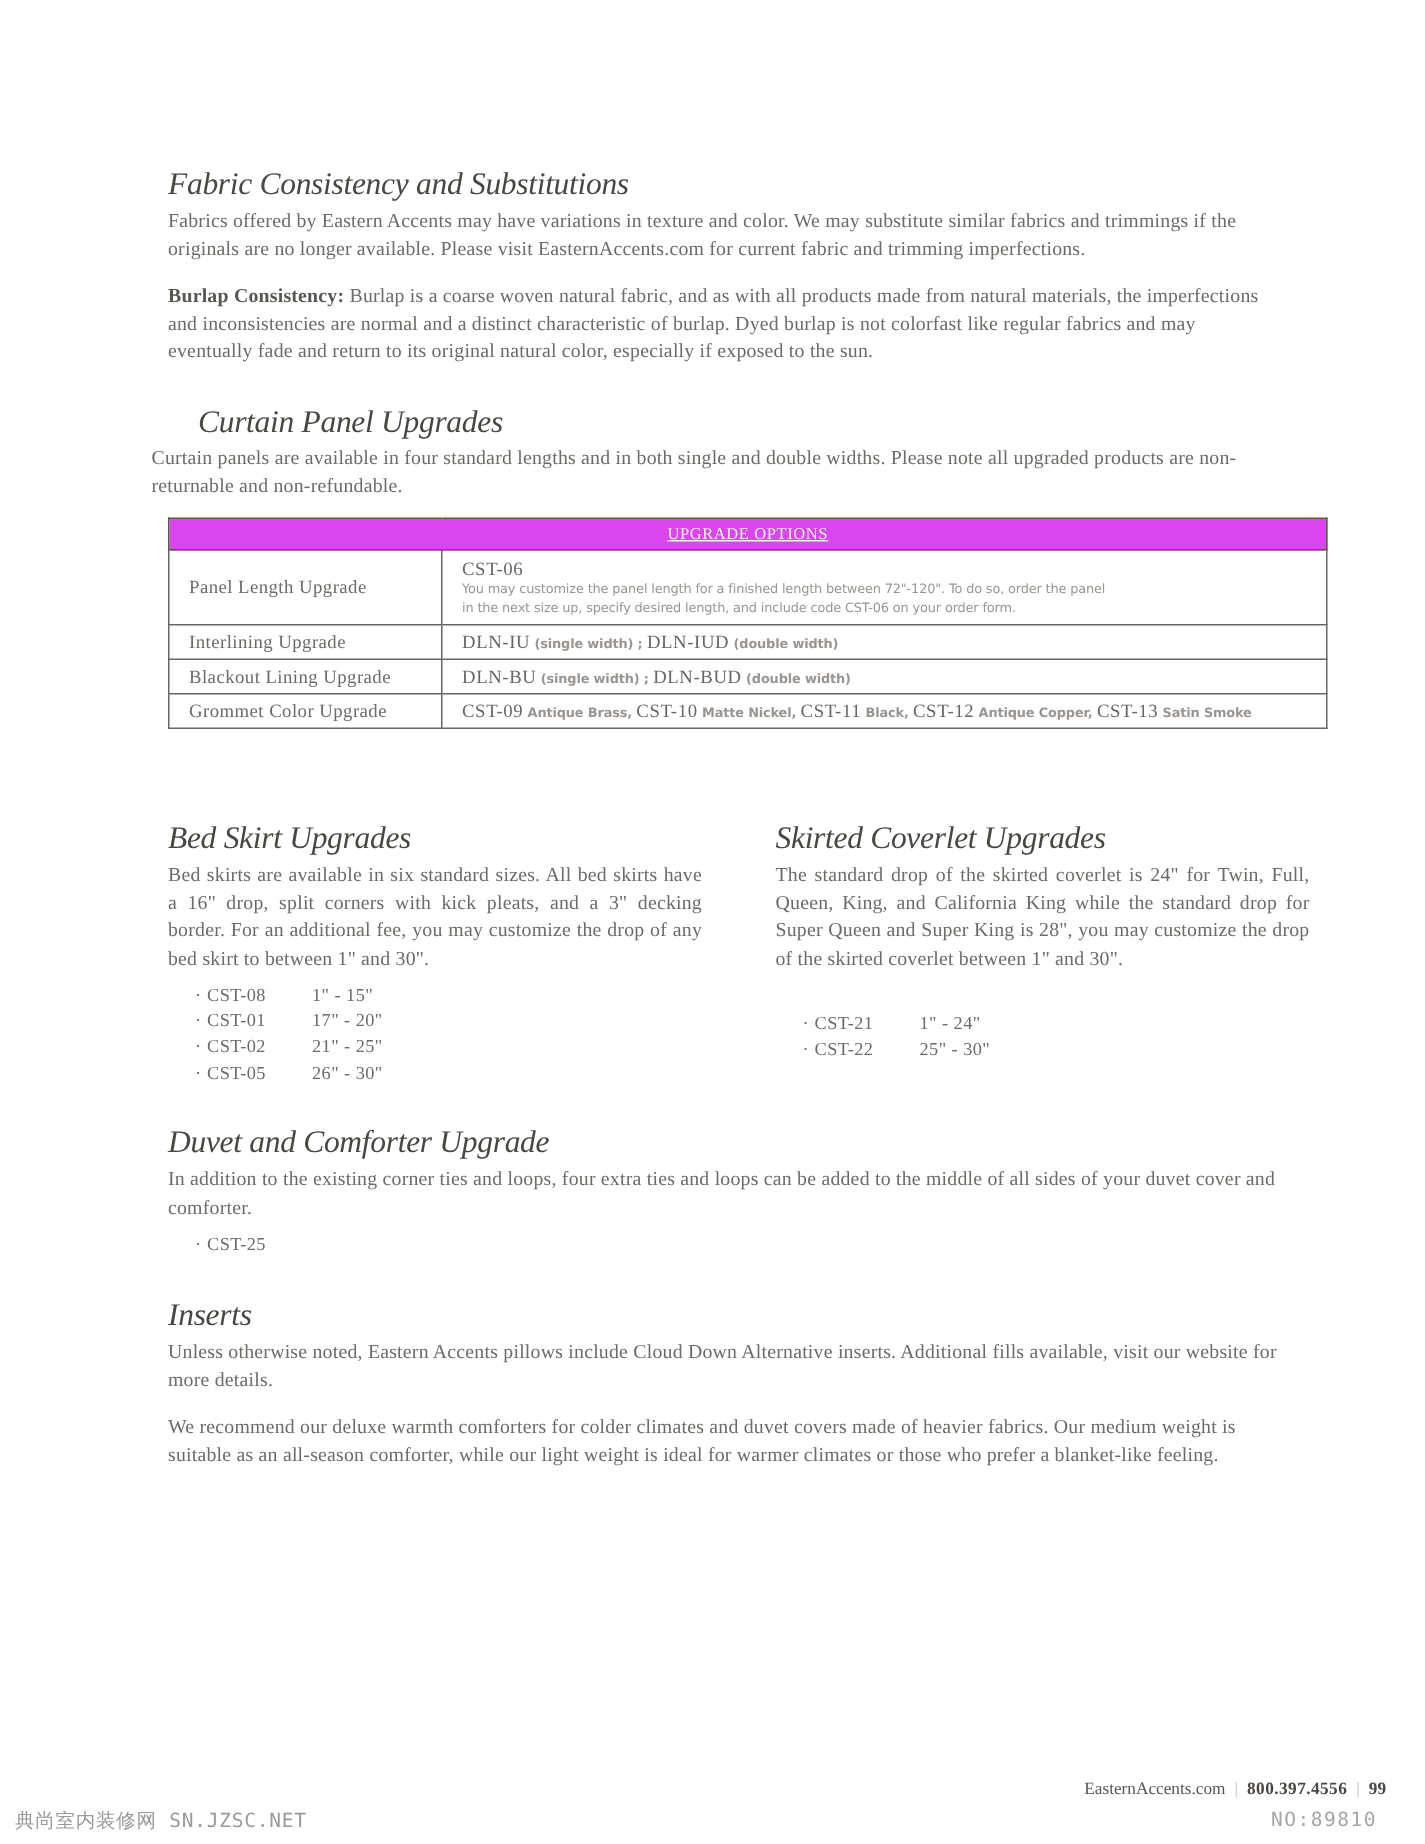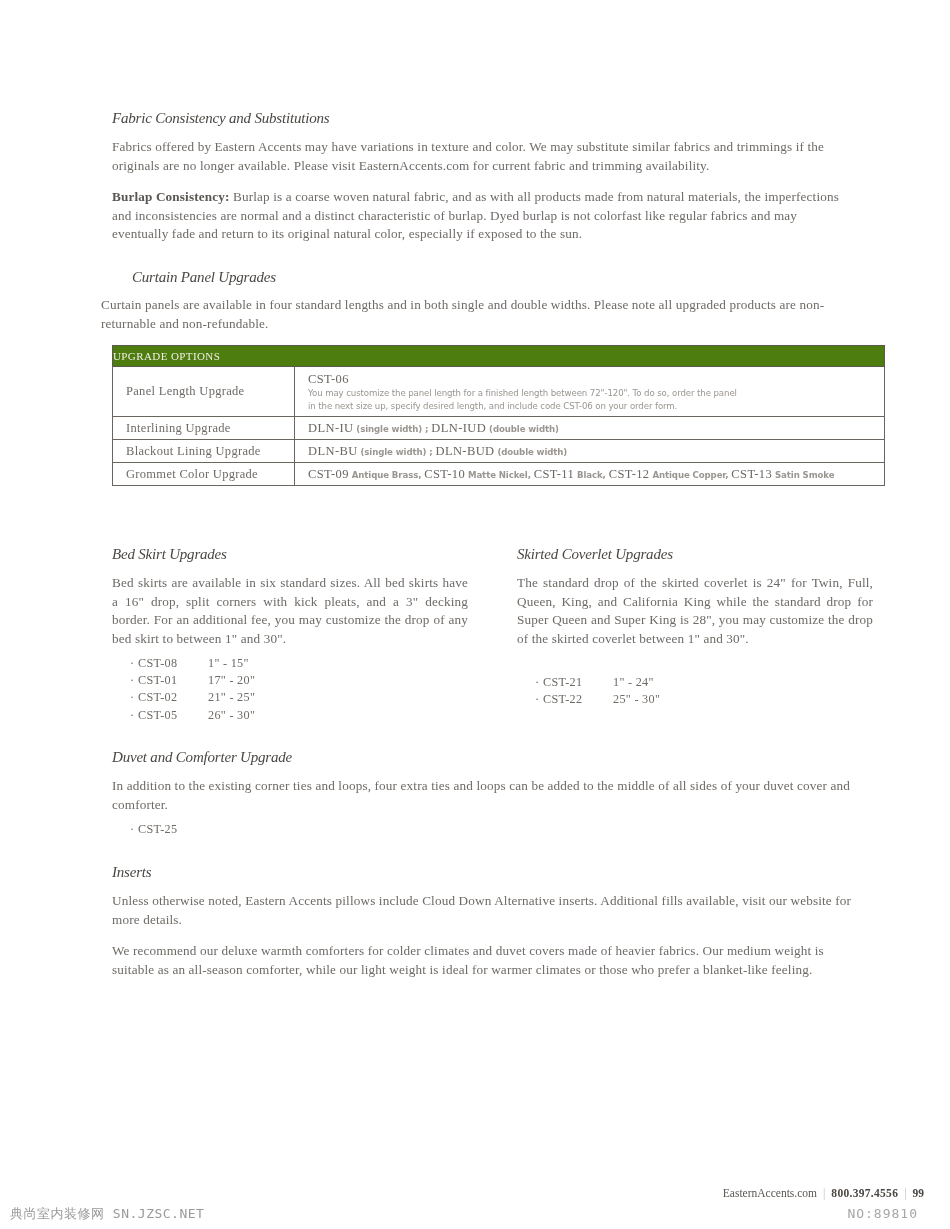--- a/index.html
+++ b/index.html
@@ -4,40 +4,40 @@
   <style>
     html, body { margin: 0; padding: 0; background: #ffffff; }
     body {
       width: 950px; height: 1229px; position: relative; overflow: hidden;
       font-family: "Liberation Serif", "DejaVu Serif", serif;
       color: #6e6a66;
     }
     h2.sec {
       font-family: "Liberation Serif", "DejaVu Serif", serif;
       font-style: italic; font-weight: normal;
-      font-size: 15px; color: #4a4642; margin: 0; letter-spacing: -0.2px;
+      font-size: 21px; color: #4a4642; margin: 0; letter-spacing: -0.2px;
       position: absolute; white-space: nowrap;
     }
     p.body {
       position: absolute; margin: 0;
       font-size: 13.2px; line-height: 18.6px; color: #6e6a66;
       letter-spacing: 0.15px;
     }
     p.body b { color: #5a5652; font-weight: bold; }
     .justify { text-align: justify; }
 
     
     .tbl {
       position: absolute; left: 112px; top: 345px; width: 773px;
       border-collapse: collapse; border: 1px solid #5e574c;
     }
     .tbl th {
-      background: #4d7c0f; color: #f3efe8; font-weight: normal;
+      background: #d946ef; color: #f3efe8; font-weight: normal;
       font-size: 11px; letter-spacing: 0.4px; height: 20px; padding: 0;
-      text-align: left; border: 1px solid #5e574c;
+      text-align: center; border: 1px solid #5e574c; text-decoration: underline;
     }
     .tbl td {
       border: 1px solid #6a655f; font-size: 12.5px; color: #6e6a66;
       padding: 0 0 0 13px; height: 22px; vertical-align: middle;
       letter-spacing: 0.3px;
     }
     .tbl td.label { width: 168px; }
     .tbl td.opt { padding-left: 13px; }
     .tbl .code { font-size: 12.5px; color: #6a6662; letter-spacing: 0.4px; }
     .tbl .note {
@@ -75,21 +75,21 @@
     .wm-right {
       position: absolute; right: 32px; top: 1206px;
       font-family: "DejaVu Sans Mono", "Liberation Mono", monospace;
       font-size: 13px; color: #a6a6a6; letter-spacing: 1px; margin-left: 16px;
     }
   </style>
 </head>
 <body>
 
 <h2 class="sec" style="left:112px; top:110px;">Fabric Consistency and Substitutions</h2>
-<p class="body" style="left:112px; top:138px; width:730px;">Fabrics offered by Eastern Accents may have variations in texture and color. We may substitute similar fabrics and trimmings if the originals are no longer available. Please visit EasternAccents.com for current fabric and trimming availability.</p>
+<p class="body" style="left:112px; top:138px; width:730px;">Fabrics offered by Eastern Accents may have variations in texture and color. We may substitute similar fabrics and trimmings if the originals are no longer available. Please visit EasternAccents.com for current fabric and trimming imperfections.</p>
 <p class="body" style="left:112px; top:188px; width:730px;"><b>Burlap Consistency:</b><span> Burlap is a coarse woven natural fabric, and as with all products made from natural materials, the imperfections and inconsistencies are normal and a distinct characteristic of burlap. Dyed burlap is not colorfast like regular fabrics and may eventually fade and return to its original natural color, especially if exposed to the sun.</span></p>
 
 <h2 class="sec" style="left:112px; top:269px;margin-left:20px;">Curtain Panel Upgrades</h2>
 <p class="body" style="left:101px; top:296px; width:735px;">Curtain panels are available in four standard lengths and in both single and double widths. Please note all upgraded products are non-returnable and non-refundable.</p>
 
 <table class="tbl">
   <tbody>
       <tr>
     <th colspan="2">UPGRADE OPTIONS</th>
   </tr>

